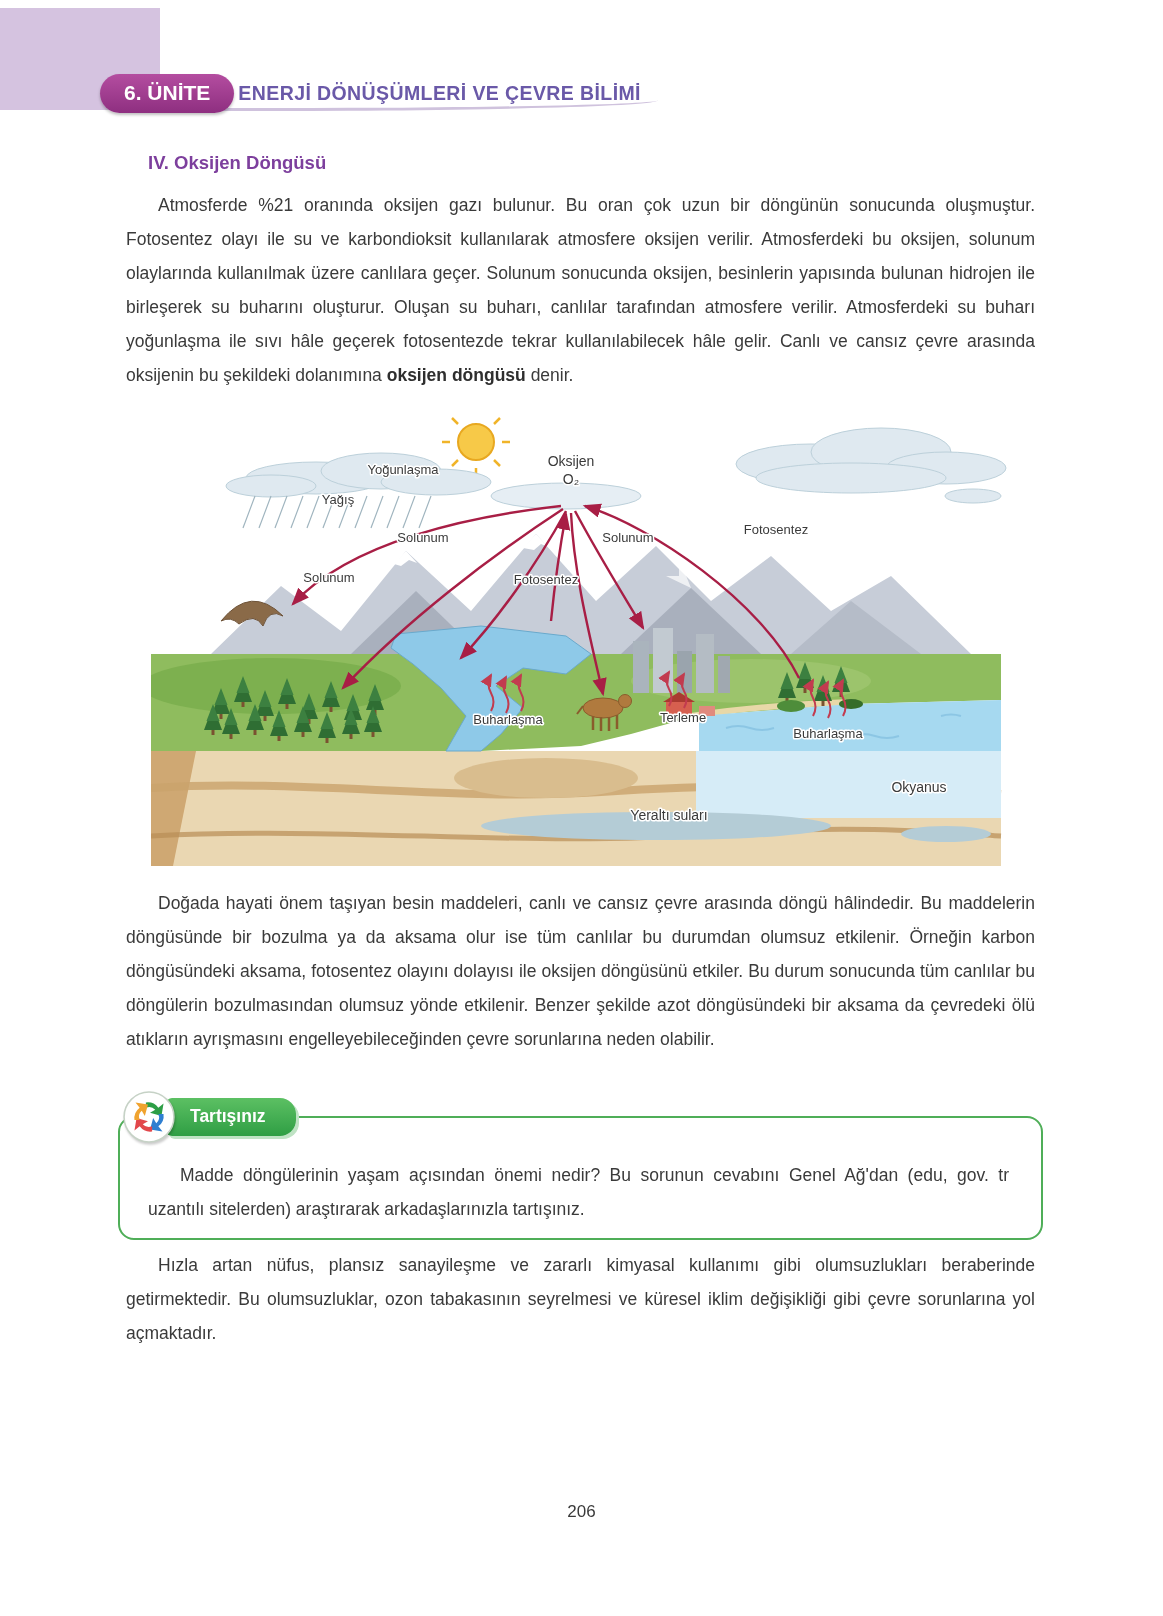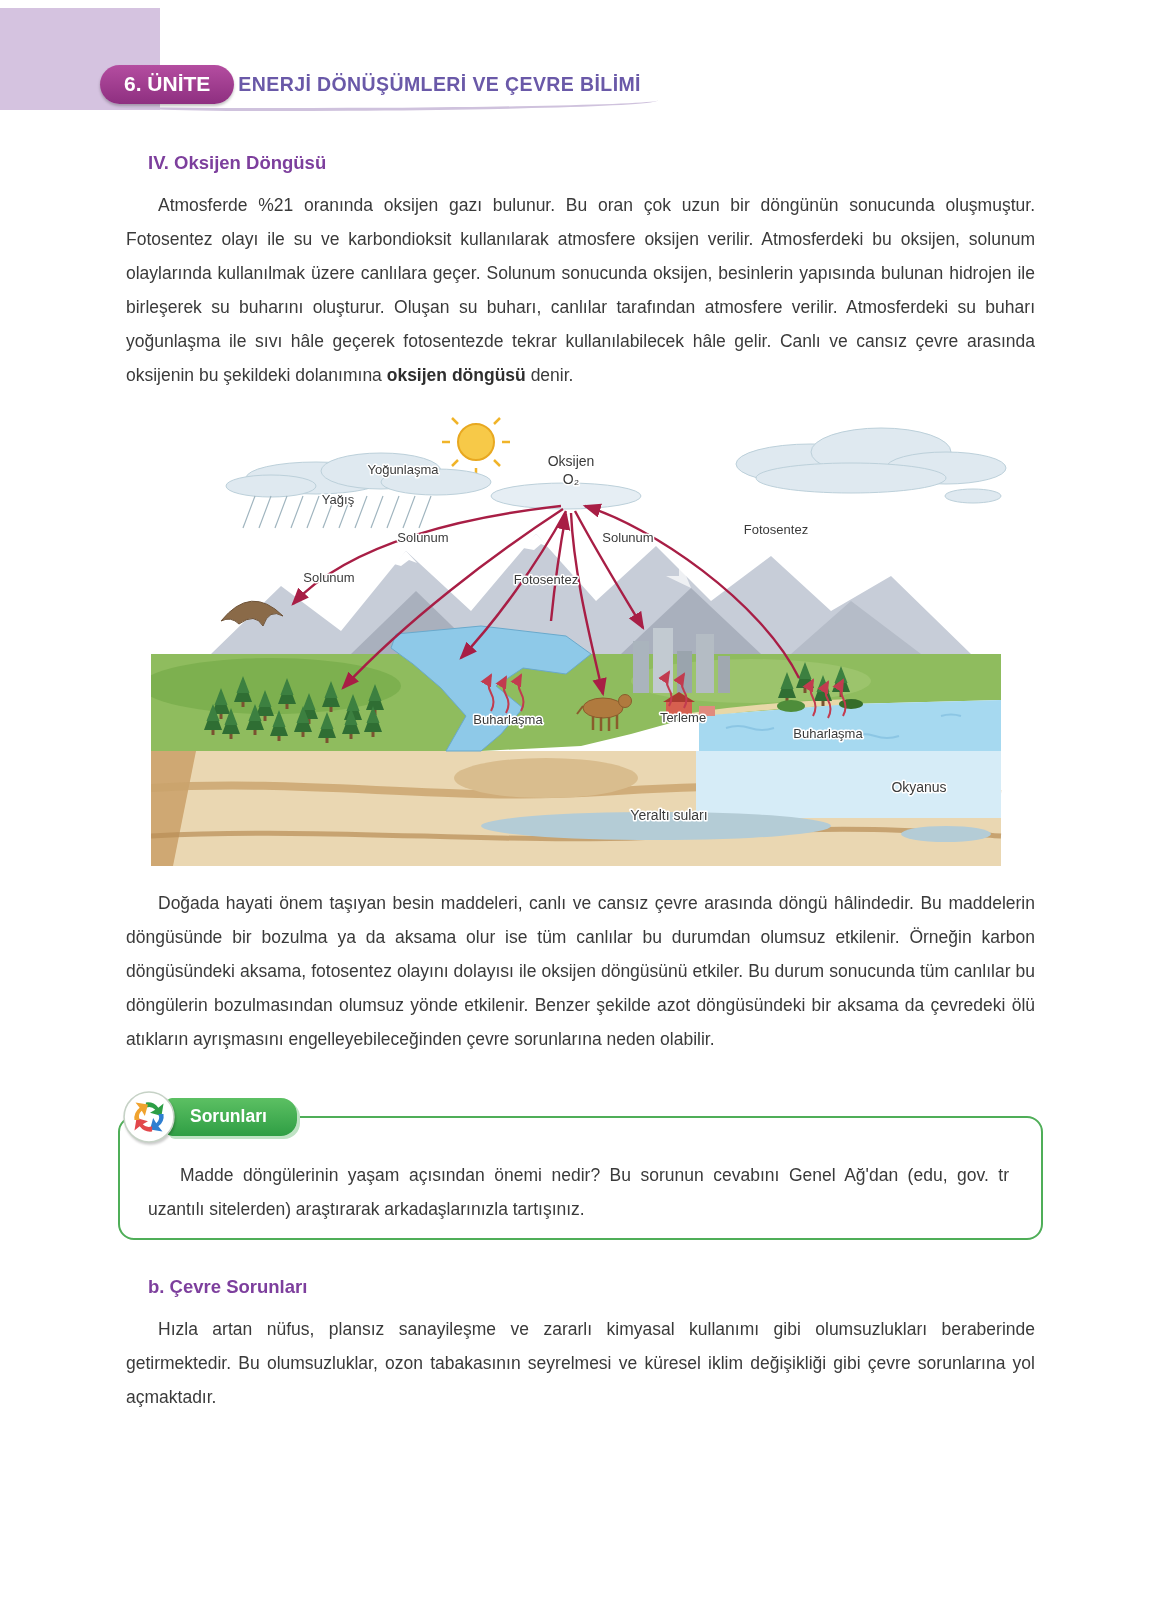--- a/index.html
+++ b/index.html
@@ -2,21 +2,21 @@
 <html><head>
 <meta charset="utf-8">
 <style>
   html,body{margin:0;padding:0;background:#ffffff;}
   .page{
     position:relative;width:1163px;height:1616px;background:#fff;
     font-family:"Liberation Sans",sans-serif;color:#3a3a3a;overflow:hidden;
   }
   
   .corner-block{position:absolute;top:8px;left:0;width:160px;height:102px;background:#d5c3e0;}
-  .page-header{position:absolute;top:65px;left:100px;display:flex;align-items:center;z-index:2;}
+  .page-header{position:absolute;top:74px;left:100px;display:flex;align-items:center;z-index:2;}
   .unit-badge{
     background:linear-gradient(180deg,#b44da0,#8e2f80);color:#fff;font-weight:bold;
     font-size:21px;padding:7px 24px 8px;border-radius:22px;box-shadow:0 2px 3px rgba(0,0,0,.25);
     white-space:nowrap;
   }
   .unit-title{margin-left:4px;color:#6a59a8;font-weight:bold;font-size:19.5px;letter-spacing:.4px;white-space:nowrap;}
   .swoosh{position:absolute;top:96px;left:118px;width:540px;height:12px;
     border-bottom:3px solid #cfc2dd;border-radius:0 0 100% 40%;z-index:1;}
   
   .main-col{position:absolute;top:152px;left:118px;width:925px;}
@@ -254,26 +254,26 @@
       <div class="disc-head">
         <svg class="disc-icon" viewBox="0 0 52 52">
           <circle cx="26" cy="26" r="24" fill="#ffffff" stroke="#c6d2c6" stroke-width="1.5"></circle>
           <g transform="translate(26,26)">
             <path d="M-3,-14 A13,13 0 0 1 9,-9 L14,-13 L12,-1 L1,-4 L6,-7 A8,8 0 0 0 -3,-9 Z" fill="#2d9e46"></path>
             <path d="M-3,-14 A13,13 0 0 1 9,-9 L14,-13 L12,-1 L1,-4 L6,-7 A8,8 0 0 0 -3,-9 Z" fill="#2f7fd1" transform="rotate(90)"></path>
             <path d="M-3,-14 A13,13 0 0 1 9,-9 L14,-13 L12,-1 L1,-4 L6,-7 A8,8 0 0 0 -3,-9 Z" fill="#e2474b" transform="rotate(180)"></path>
             <path d="M-3,-14 A13,13 0 0 1 9,-9 L14,-13 L12,-1 L1,-4 L6,-7 A8,8 0 0 0 -3,-9 Z" fill="#f0a32f" transform="rotate(270)"></path>
           </g>
         </svg>
-        <div class="disc-tab">Sorunları</div>
+        <div class="disc-tab">Tartışınız</div>
       </div>
       <div class="disc-box">
         <p>Madde döngülerinin yaşam açısından önemi nedir? Bu sorunun cevabını Genel Ağ'dan (edu, gov. tr uzantılı sitelerden) araştırarak arkadaşlarınızla tartışınız.</p>
       </div>
     </section>
 
-    <h3 class="sec-heading env-heading">b. Çevre Sorunları</h3>
     <p class="body-p">Hızla artan nüfus, plansız sanayileşme ve zararlı kimyasal kullanımı gibi olumsuzlukları beraberinde getirmektedir. Bu olumsuzluklar, ozon tabakasının seyrelmesi ve küresel iklim değişikliği gibi çevre sorunlarına yol açmaktadır.</p>
 
   </main>
 
+  <footer class="page-number">206</footer>
 
 </div>
 
 </body></html>

